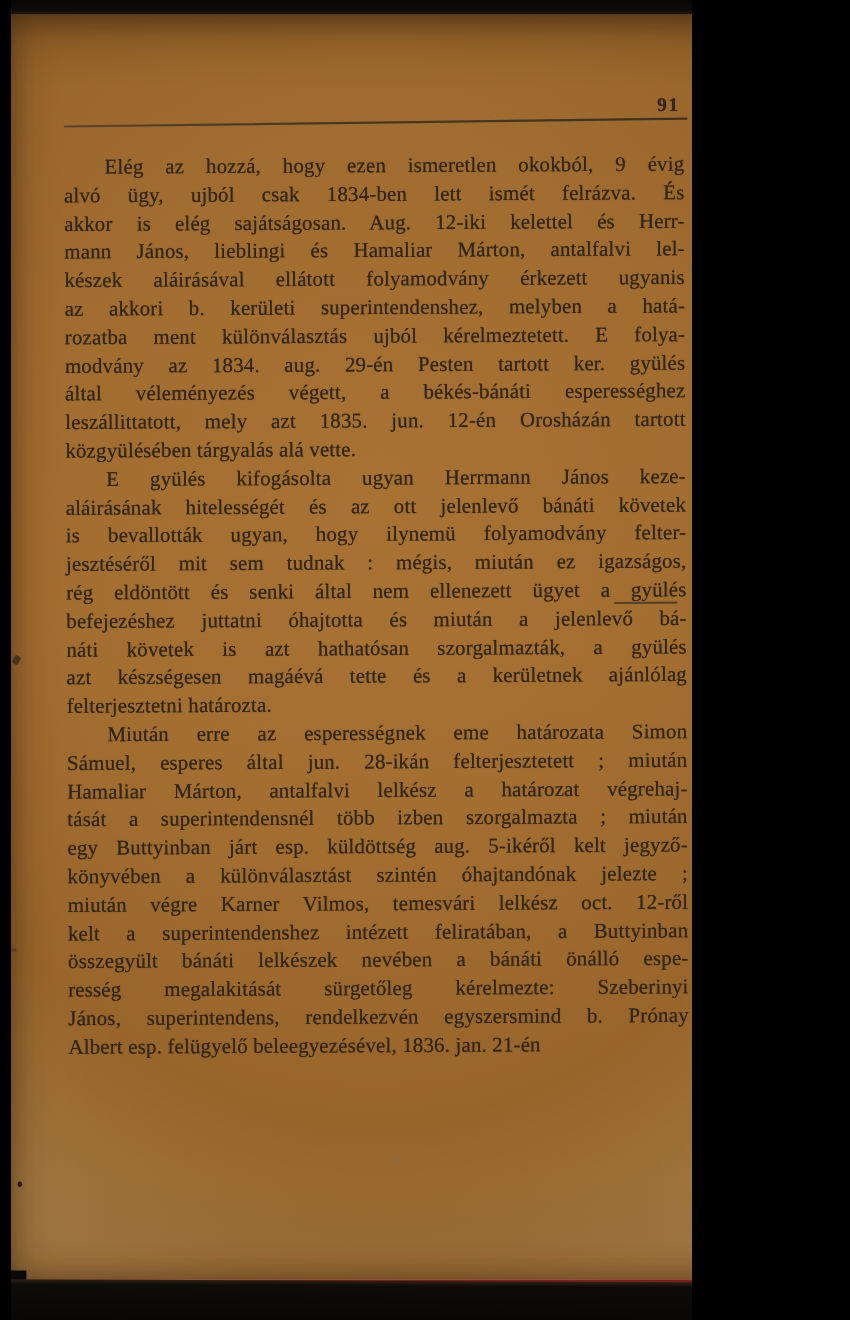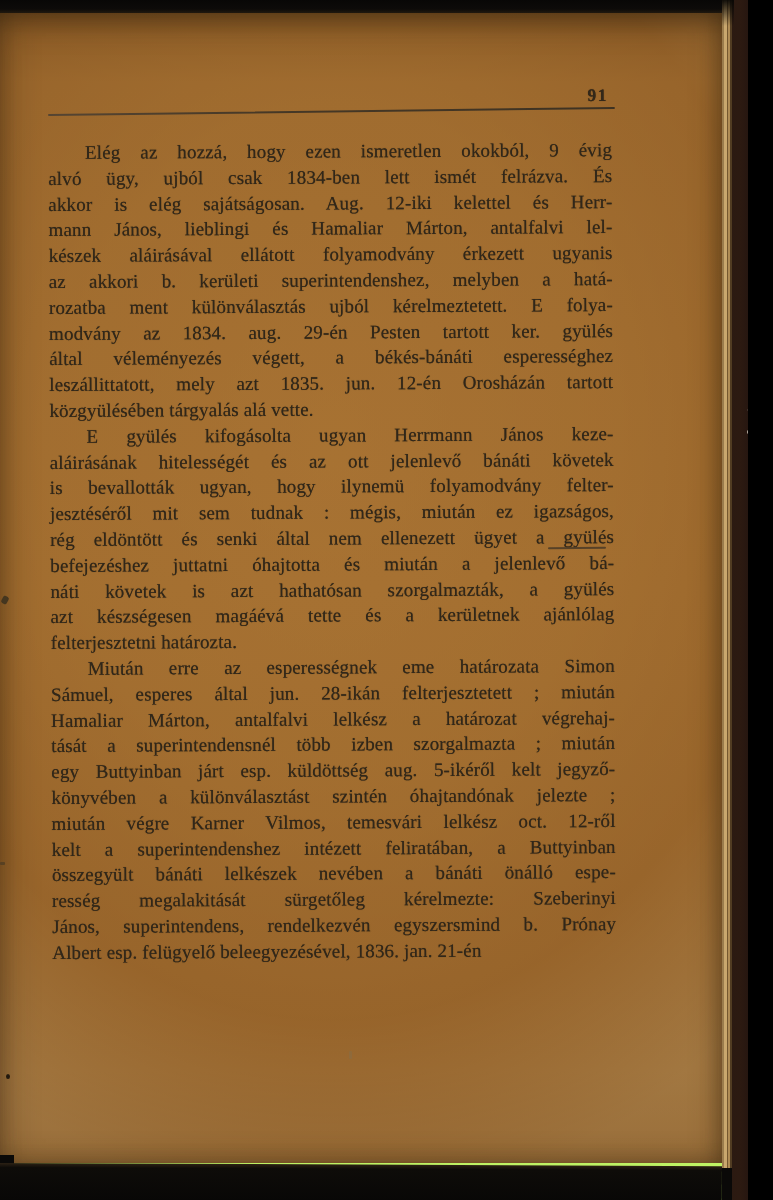--- a/index.html
+++ b/index.html
@@ -1,21 +1,22 @@
 <!DOCTYPE html>
 <html><head>
 <meta charset="utf-8">
 <style>
   html,body{margin:0;padding:0;background:#000;}
   .scene{
     position:relative;
-    width:748px;height:1200px;
+    width:619px;height:1200px;
     overflow:hidden;
-    background:#bef264;
+    background:#7f1d1d;
     font-family:"Liberation Serif","DejaVu Serif",serif;
+    margin-left:10px;
   }
   
   .page{
     position:absolute;left:0;top:13px;width:722px;height:1150px;
     background:
       radial-gradient(ellipse 620px 760px at 46% 38%, #d2ae75 0%, #cca86f 45%, #c19c65 75%, #ad895394 100%),
       linear-gradient(180deg,#b6935e 0%, #c8a46c 6%, #cca86f 50%, #c7a36b 92%, #bd9861 100%);
     background-blend-mode:multiply;
     box-shadow:
       inset 0 20px 30px -14px rgba(45,30,12,.6),

